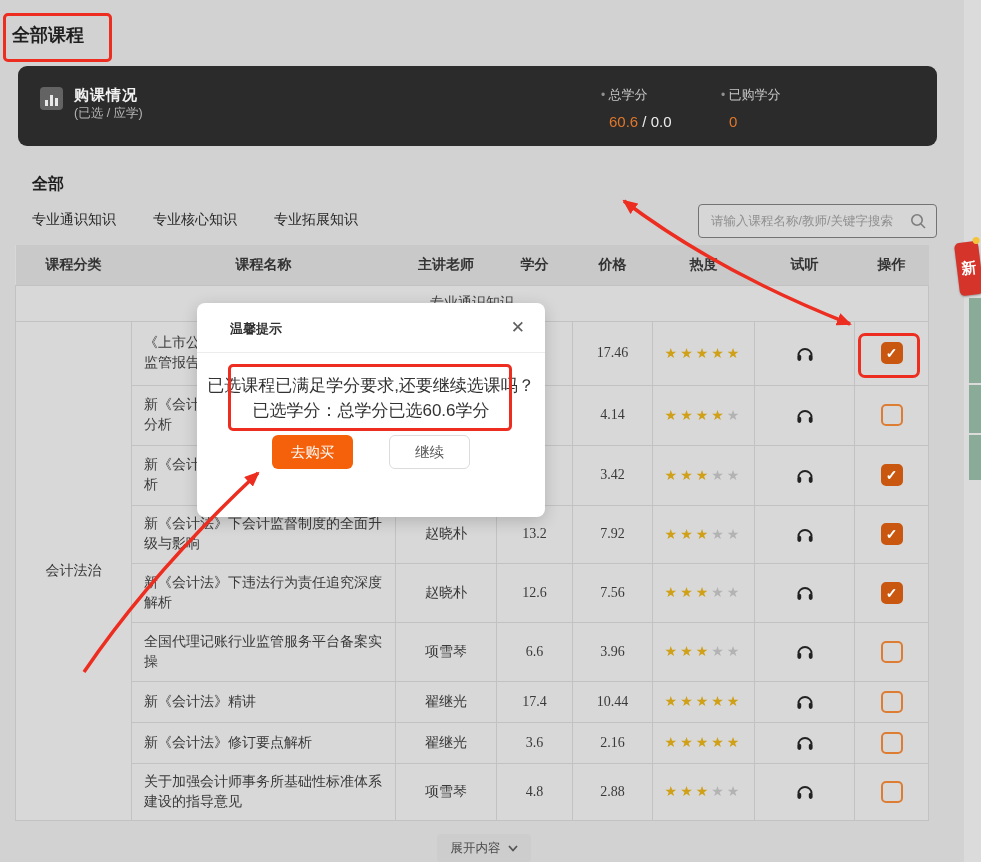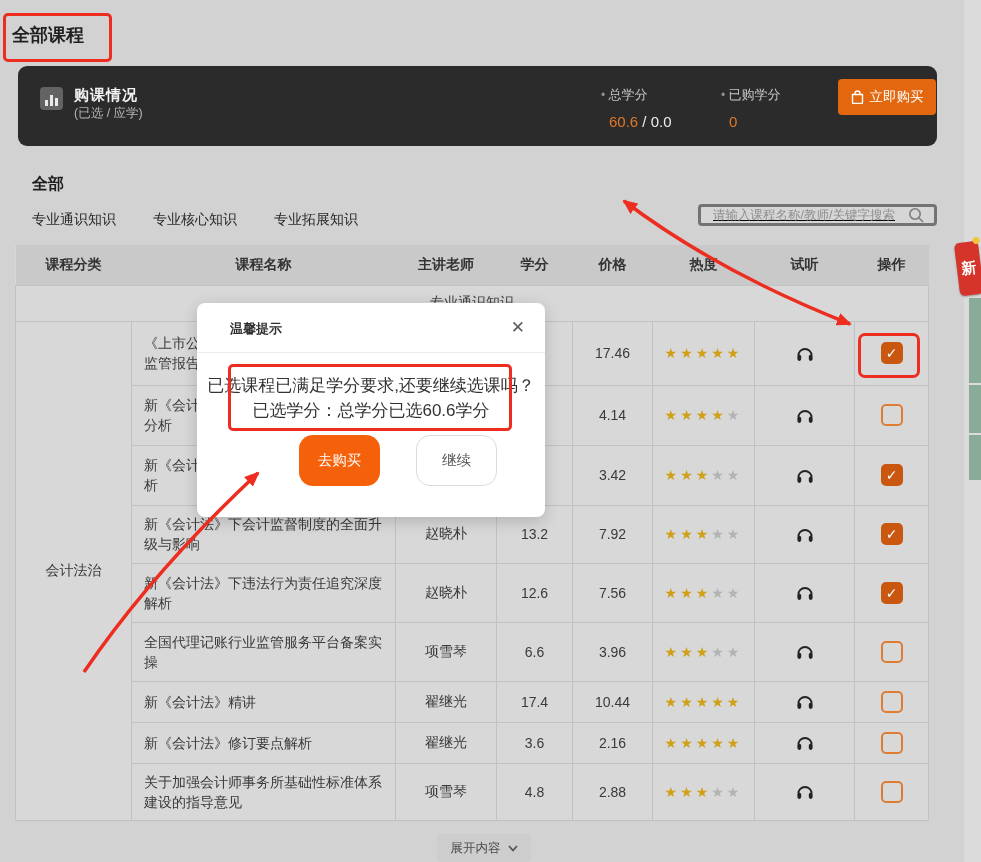--- a/index.html
+++ b/index.html
@@ -39,30 +39,30 @@
   .stat-value .orange { color:#e0772a; }
   .buy-now-btn { position:absolute; left:820px; top:13px; width:98px; height:36px; background:#e2670e;
     border:none; border-radius:4px; color:#fff; font-size:13.5px; cursor:pointer;
     display:flex; align-items:center; justify-content:center; gap:6px; font-family:inherit; }
 
   
   .all-label { position:absolute; left:32px; top:174px; font-size:16px; font-weight:bold; color:#1e1e1e; }
   .green-tip { position:absolute; left:281px; top:172px; font-size:20px; font-weight:bold; color:#2eb42e; letter-spacing:0.5px; }
   .tabs { position:absolute; left:32px; top:211px; display:flex; gap:37px; }
   .tab { font-size:14px; color:#2a2a2a; cursor:pointer; }
-  .search-wrap { position:absolute; left:698px; top:204px; width:239px; height:22px;
-    border:3px solid #737373; border-radius:4px; background:#d6d6d6; display:flex; align-items:center;text-decoration:underline; }
+  .search-wrap { position:absolute; left:698px; top:204px; width:239px; height:34px;
+    border:1px solid #737373; border-radius:4px; background:#d6d6d6; display:flex; align-items:center; }
   .search-input { flex:1; border:none; outline:none; background:transparent; font-size:12.5px;
     color:#444; padding:0 4px 0 12px; font-family:inherit; }
   .search-input::placeholder { color:#8f8f8f; }
   .search-icon { margin-right:9px; display:flex; cursor:pointer; }
 
   
   .course-table { position:absolute; left:15px; top:245px; width:913px; border-collapse:collapse;
-    table-layout:fixed; background:#d8d8d8; }
+    table-layout:fixed; background:#d8d8d8;font-family:Liberation Serif, serif; }
   .course-table th { background:#c9c9c9; height:40px; font-size:14px; font-weight:bold; color:#333; }
   .course-table td { border:1px solid #c2c2c2; font-size:14px; color:#3a3a3a; text-align:center; }
   .course-table tr.group-row td { height:36px; font-size:14px; color:#444; border-left:1px solid #c2c2c2; border-right:1px solid #c2c2c2; }
   .c-name { text-align:left !important; padding:0 12px; line-height:20px; white-space:pre-line; }
   .c-cat { border-bottom:1px solid #c2c2c2; }
   .stars { letter-spacing:3px; font-size:14px; white-space:nowrap; }
   .stars .on { color:#cfa018; } .stars .off { color:#b3b3b3; }
   .hp-btn { display:inline-flex; cursor:pointer; vertical-align:middle; }
   .cb { display:inline-block; width:22px; height:22px; border-radius:5px; border:2px solid #dd7c33;
     cursor:pointer; vertical-align:middle; line-height:19px; font-size:14px; color:transparent; }
@@ -74,22 +74,22 @@
   .expand-btn svg { margin-top:1px; }
 
   
   .modal { position:absolute; left:197px; top:303px; width:348px; height:214px; background:#fff;
     border-radius:8px; box-shadow:0 4px 16px rgba(0,0,0,.18); z-index:40; }
   .modal-title { position:absolute; left:33px; top:17px; font-size:13px; font-weight:bold; color:#303030; }
   .modal-close { position:absolute; right:20px; top:14px; font-size:17px; color:#5f5f5f; cursor:pointer; }
   .modal-divider { position:absolute; left:0; top:49px; width:100%; height:1px; background:#ececec; }
   .modal-msg { position:absolute; left:0; top:70px; width:100%; text-align:center; font-size:17px;
     color:#333; line-height:25px; }
-  .modal-btn { position:absolute; top:132px; width:81px; height:51px; border-radius:14px; font-size:14.5px;
-    cursor:pointer; font-family:inherit;margin-left:27px; }
+  .modal-btn { position:absolute; top:132px; width:81px; height:34px; border-radius:6px; font-size:14.5px;
+    cursor:pointer; font-family:inherit; }
   .btn-primary { left:75px; background:#f5610a; border:none; color:#fff; }
   .btn-secondary { left:192px; background:#fff; border:1px solid #dcdcdc; color:#555; }
 
   
   .annot { position:absolute; border:3px solid #ec2d20; border-radius:5px; z-index:50; pointer-events:none; }
   .annot-title { left:3px; top:13px; width:109px; height:49px; }
   .annot-msg { left:228px; top:364px; width:284px; height:67px; }
   .annot-check { left:858px; top:333px; width:62px; height:45px; border-radius:7px; }
   .arrow-layer { position:absolute; left:0; top:0; width:981px; height:862px; z-index:51; pointer-events:none; }
 </style>
@@ -119,26 +119,20 @@
       </div>
     </div>
     <div class="stat stat-1">
       <div class="stat-label">总学分</div>
       <div class="stat-value"><span class="orange">60.6</span><span> / 0.0</span></div>
     </div>
     <div class="stat stat-2">
       <div class="stat-label">已购学分</div>
       <div class="stat-value"><span class="orange">0</span></div>
     </div>
-    <button class="buy-now-btn">
-      <svg width="13" height="14" viewBox="0 0 13 14">
-          <path d="M1.5 4.5 h10 v8 a1 1 0 0 1 -1 1 h-8 a1 1 0 0 1 -1 -1 z M4 4.5 v-1 a2.5 2.5 0 0 1 5 0 v1" fill="none" stroke="#fff" stroke-width="1.4"></path>
-        </svg>
-      <span>立即购买</span>
-    </button>
   </div>
 
   <div class="all-label">全部</div>
   <div class="tabs">
     <div class="tab">专业通识知识</div>
     <div class="tab">专业核心知识</div>
     <div class="tab">专业拓展知识</div>
   </div>
   <div class="search-wrap">
     <input class="search-input" placeholder="请输入课程名称/教师/关键字搜索" style="">

